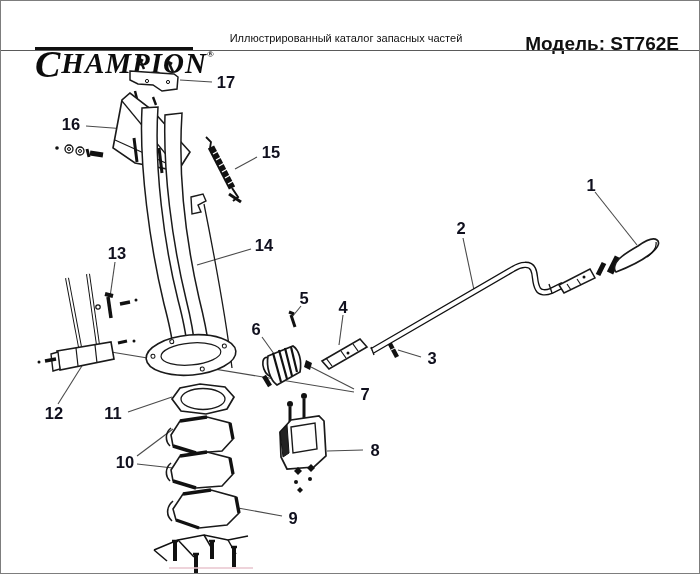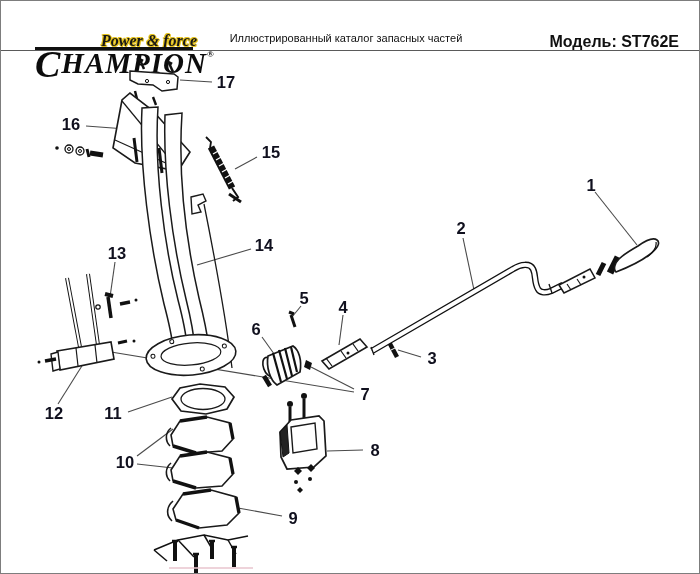--- a/index.html
+++ b/index.html
@@ -15,35 +15,34 @@
   .brand .bigc{font-size:38px;vertical-align:-4px;}
   .brand sup{font-size:9px;font-style:normal;vertical-align:16px;letter-spacing:0;}
   .tagline{position:absolute;left:100px;top:31px;
     font-family:"Liberation Serif",serif;font-weight:bold;font-style:italic;
     font-size:16px;color:#181818;white-space:nowrap;
     text-shadow:-1px 0 #e6c31d,1px 0 #e6c31d,0 -1px #e6c31d,0 1px #e6c31d,1px 1px #e6c31d,-1px -1px #e6c31d;}
   .logo-underline{position:absolute;left:34px;top:46px;width:158px;height:3px;background:#101010;}
   .header-rule{position:absolute;left:0;top:49px;width:700px;height:1px;background:#5a5a5a;}
   .doc-title{position:absolute;left:345px;top:31px;transform:translateX(-50%);
     font-size:11px;color:#101010;white-space:nowrap;}
-  .model{position:absolute;right:20px;top:32px;font-size:16px;font-weight:bold;color:#101010;white-space:nowrap;}
+  .model{position:absolute;right:20px;top:32px;font-size:19px;font-weight:bold;color:#101010;white-space:nowrap;}
   
   svg.diagram{position:absolute;left:0;top:0;}
   svg.diagram text{font-family:"Liberation Sans",sans-serif;font-weight:bold;
     font-size:16.5px;fill:#10101e;text-anchor:middle;}
   .ln{stroke:#4a4a4a;stroke-width:1.1;fill:none;}
   .pt{stroke:#1a1a1a;fill:#ffffff;}
 </style>
 </head>
 <body>
 
 <div class="page">
 
   <div class="brand"><span class="bigc">C</span><span>HAMPION</span><sup>®</sup></div>
-  <div class="tagline">Power &amp; force</div>
   <div class="logo-underline"></div>
   <div class="doc-title">Иллюстрированный каталог запасных частей</div>
   <div class="model">Модель: ST762E</div>
   <div class="header-rule"></div>
 
   <svg class="diagram" width="700" height="574" viewBox="0 0 700 574">
 
     <g>
       <line class="ln" x1="594" y1="191" x2="636" y2="244"></line>
       <line class="ln" x1="462" y1="237" x2="473" y2="289"></line>

